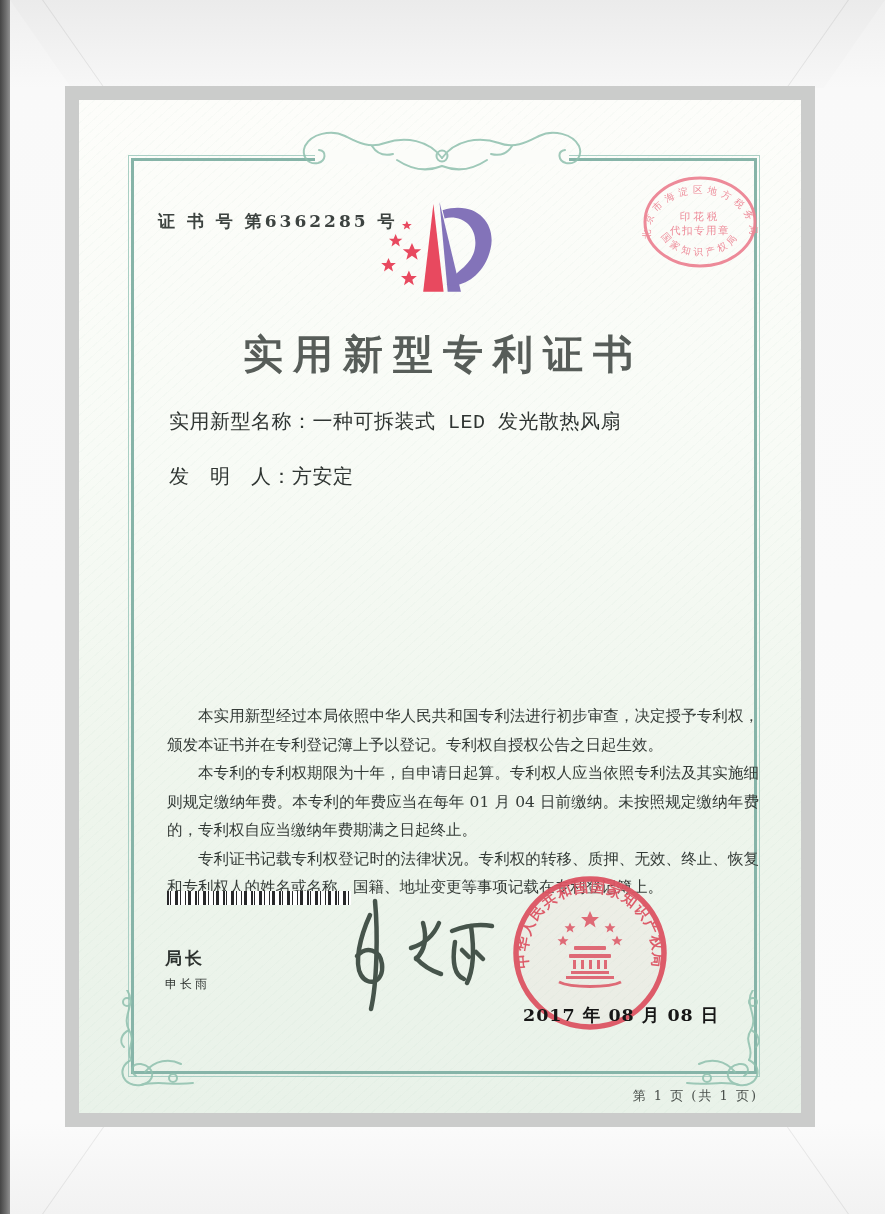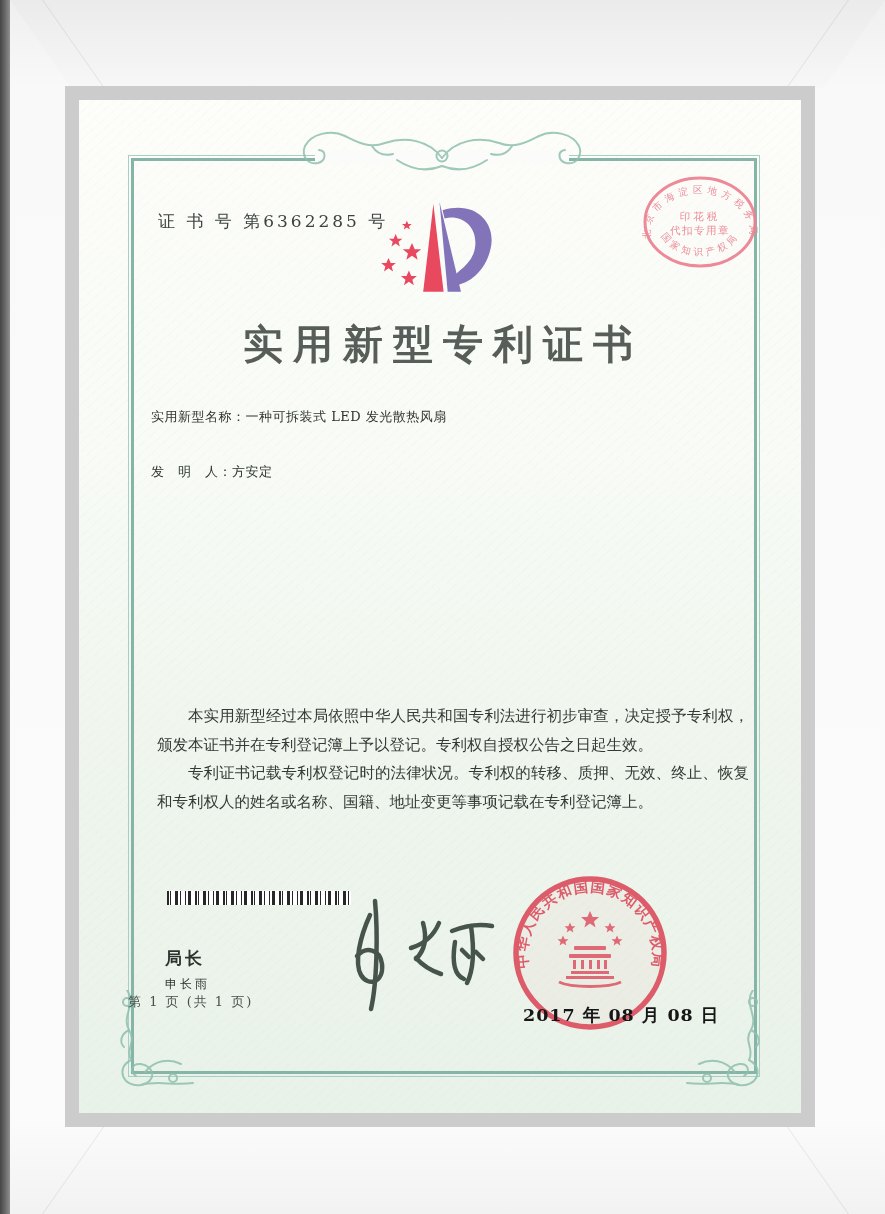--- a/index.html
+++ b/index.html
@@ -27,43 +27,43 @@
     background:
       repeating-linear-gradient(-42deg,rgba(140,190,165,.045) 0 1px,transparent 1px 7px),
       linear-gradient(180deg,#fdfdfa 0,#f8fbf6 35%,#eef5ec 70%,#e9f2e9 100%);
     overflow:hidden;}
   .gborder-outer{position:absolute;left:49px;top:55px;width:630px;height:920px;
     border:1px solid #a9cfc4;}
   .gborder-inner{position:absolute;inset:2px;border:3px solid #86b4a8;}
 
   
   .cert-number{position:absolute;left:79px;top:110px;font-size:17px;letter-spacing:3px;
-    color:#3d4340;}
-  .cert-title{position:absolute;left:49px;top:217px;width:630px;text-align:center;
+    color:#3d4340;font-weight:bold;}
+  .cert-title{position:absolute;left:49px;top:227px;width:630px;text-align:center;
     font-size:40px;font-weight:600;letter-spacing:10px;color:#575d59;}
-  .field{position:absolute;left:72px;font-size:13px;color:#2f3532;letter-spacing:.5px;
-    white-space:nowrap;}
+  .field{position:absolute;left:90px;font-size:20px;color:#2f3532;letter-spacing:.5px;
+    white-space:nowrap;font-family:Liberation Mono, monospace;}
   .f0{top:308px}.f1{top:363px}.f2{top:415px}.f3{top:468px}.f4{top:520px}.f5{top:573px}
-  .body-text{position:absolute;left:78px;top:602px;width:592px;color:#343b37;}
+  .body-text{position:absolute;left:88px;top:602px;width:592px;color:#343b37;}
   .body-text p{margin:0;font-size:15.5px;line-height:28.5px;text-align:justify;
     text-indent:2em;}
   .barcode{position:absolute;left:88px;top:791px;width:184px;height:14px;
     background:repeating-linear-gradient(90deg,
       #28282a 0 2px,#fff 2px 3px,#28282a 3px 4px,#fff 4px 8px,
       #28282a 8px 11px,#fff 11px 13px,#28282a 13px 14px,#fff 14px 18px,
       #28282a 18px 19px,#fff 19px 21px,#28282a 21px 24px,#fff 24px 28px);}
   .signer-title{position:absolute;left:86px;top:847px;font-size:17px;letter-spacing:3px;
     color:#2e3330;font-family:"DejaVu Sans","Liberation Sans",sans-serif;font-weight:bold;}
   .signer-name{position:absolute;left:86px;top:876px;font-size:12px;letter-spacing:3px;
     color:#2e3330;font-family:Liberation Serif, serif;}
   .signature-svg{position:absolute;left:195px;top:795px;width:230px;height:120px;}
   .round-seal{position:absolute;left:432px;top:774px;width:158px;height:158px;opacity:.95;}
   .seal-date{position:absolute;left:444px;top:903px;font-size:17.5px;font-weight:600;
     letter-spacing:1px;color:#161616;z-index:5;}
-  .page-footer{position:absolute;left:49px;top:893px;width:630px;text-align:left;
+  .page-footer{position:absolute;left:49px;top:987px;width:630px;text-align:right;
     font-size:13px;letter-spacing:2px;color:#4a504c;}
   .logo-svg{position:absolute;left:296px;top:98px;width:128px;height:102px;}
   .oval-seal{position:absolute;left:562px;top:74px;width:118px;height:96px;opacity:.92;}
   .ornament-top{position:absolute;left:198px;top:26px;width:330px;height:54px;}
   .flourish{position:absolute;width:110px;height:110px;}
   .flourish.bl{left:6px;top:890px;}
   .flourish.br{left:606px;top:890px;transform:scaleX(-1);}
 </style>
 </head>
 <body>
@@ -153,20 +153,21 @@
       </text>
     </svg>
 
     <div class="cert-title">实用新型专利证书</div>
 
     <div class="field f0"><span>实用新型名称：</span><span>一种可拆装式 LED 发光散热风扇</span></div>
     <div class="field f1"><span>发　明　人：</span><span>方安定</span></div>
 
     <div class="body-text">
       <p>本实用新型经过本局依照中华人民共和国专利法进行初步审查，决定授予专利权，颁发本证书并在专利登记簿上予以登记。专利权自授权公告之日起生效。</p>
+      <p>本专利的专利权期限为十年，自申请日起算。专利权人应当依照专利法及其实施细则规定缴纳年费。本专利的年费应当在每年 01 月 04 日前缴纳。未按照规定缴纳年费的，专利权自应当缴纳年费期满之日起终止。</p>
       <p>专利证书记载专利权登记时的法律状况。专利权的转移、质押、无效、终止、恢复和专利权人的姓名或名称、国籍、地址变更等事项记载在专利登记簿上。</p>
     </div>
 
     <div class="barcode"></div>
 
     <div class="signer-title">局长</div>
     <div class="signer-name">申长雨</div>
 
     <svg class="signature-svg" viewBox="0 0 230 120">
       <g stroke="#46544b" stroke-width="4.5" fill="none" stroke-linecap="round" stroke-linejoin="round">

